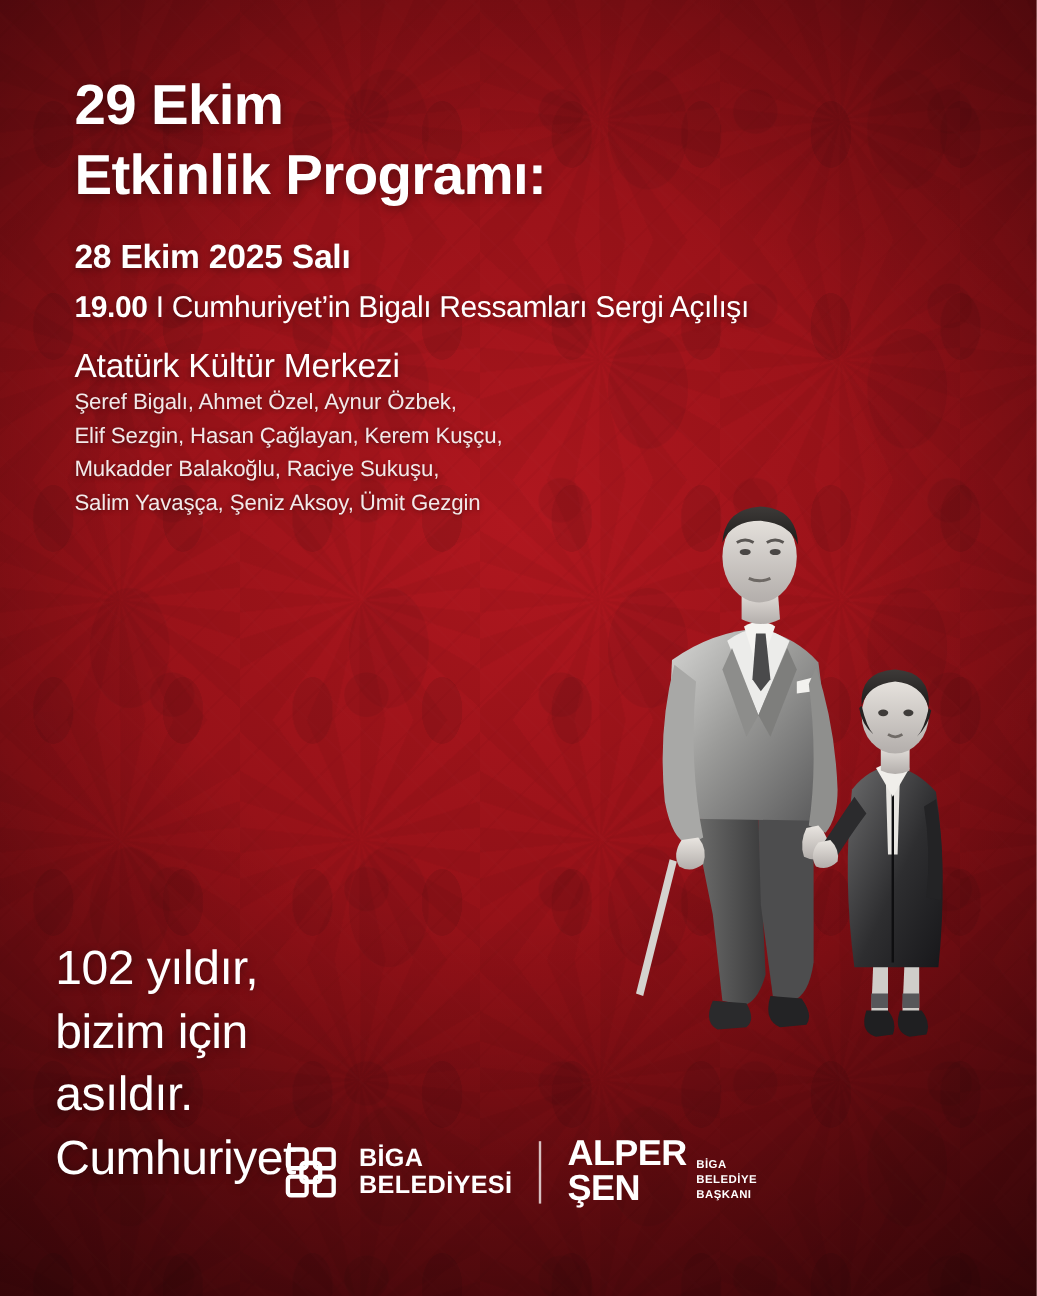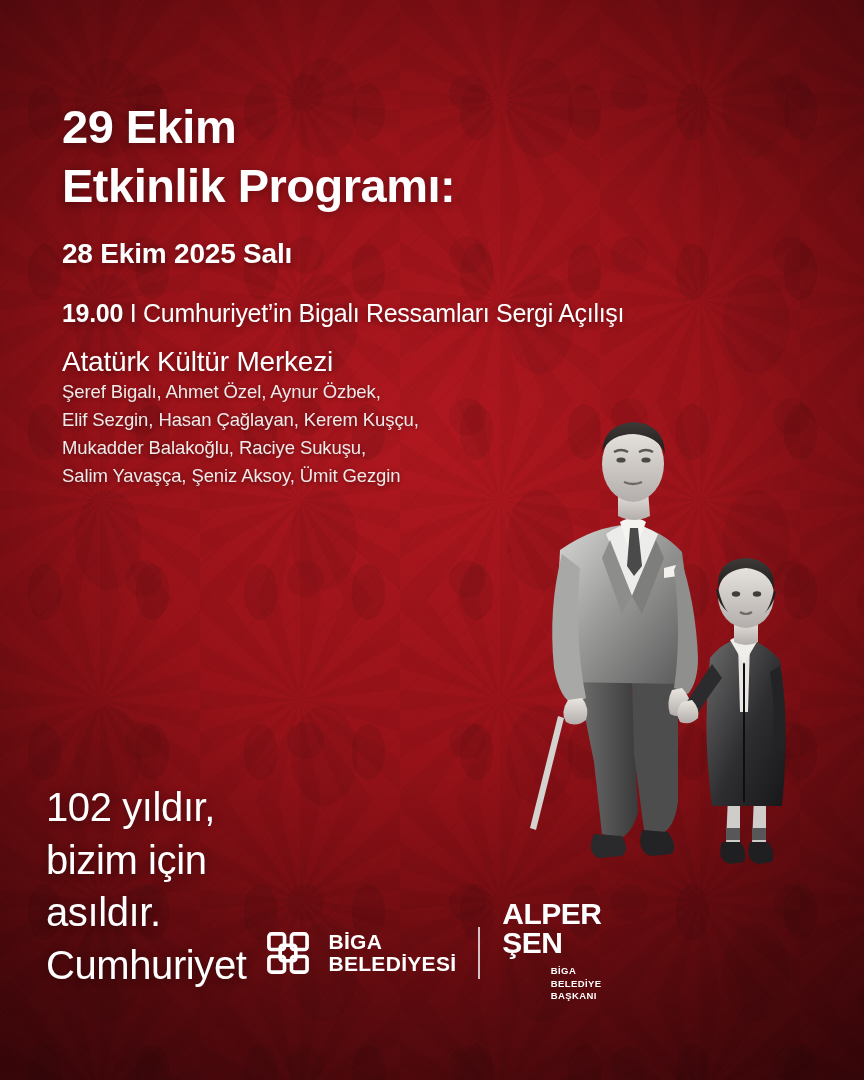--- a/index.html
+++ b/index.html
@@ -53,35 +53,34 @@
 
   .content { position: relative; z-index: 5; padding: 58px 60px 0 62px; }
 
   .title {
     color: #ffffff;
     font-weight: bold;
     font-size: 47px;
     line-height: 1.25;
     letter-spacing: -0.5px;
     text-shadow: 0 2px 8px rgba(0,0,0,0.35);
-    margin-top: 40px;
   }
   .title .l { display: block; white-space: nowrap; }
 
   .date {
     margin-top: 22px;
     color: #ffffff;
     font-weight: bold;
     font-size: 28px;
     letter-spacing: -0.2px;
     text-shadow: 0 2px 6px rgba(0,0,0,0.35);
   }
 
   .eventline {
-    margin-top: 29px;
+    margin-top: 12px;
     color: #ffffff;
     font-size: 25px;
     letter-spacing: -0.3px;
     white-space: nowrap;
     text-shadow: 0 2px 6px rgba(0,0,0,0.35);
   }
   .eventline b { font-weight: bold; }
 
   .venue {
     margin-top: 18px;
@@ -146,21 +145,21 @@
     font-size: 21px;
     line-height: 1.05;
     letter-spacing: 0.3px;
   }
   .biga-text span { display: block; }
   .divider {
     width: 2px;
     height: 52px;
     background: rgba(255,255,255,0.75);
   }
-  .mayor { display: flex; align-items: flex-end; gap: 8px; flex-direction: column; }
+  .mayor { display: flex; align-items: flex-end; gap: 8px; }
   .mayor-name {
     color: #ffffff;
     font-weight: bold;
     font-size: 30px;
     line-height: 0.96;
     letter-spacing: -0.5px;
   }
   .mayor-name span { display: block; }
   .mayor-sub {
     color: #ffffff;

